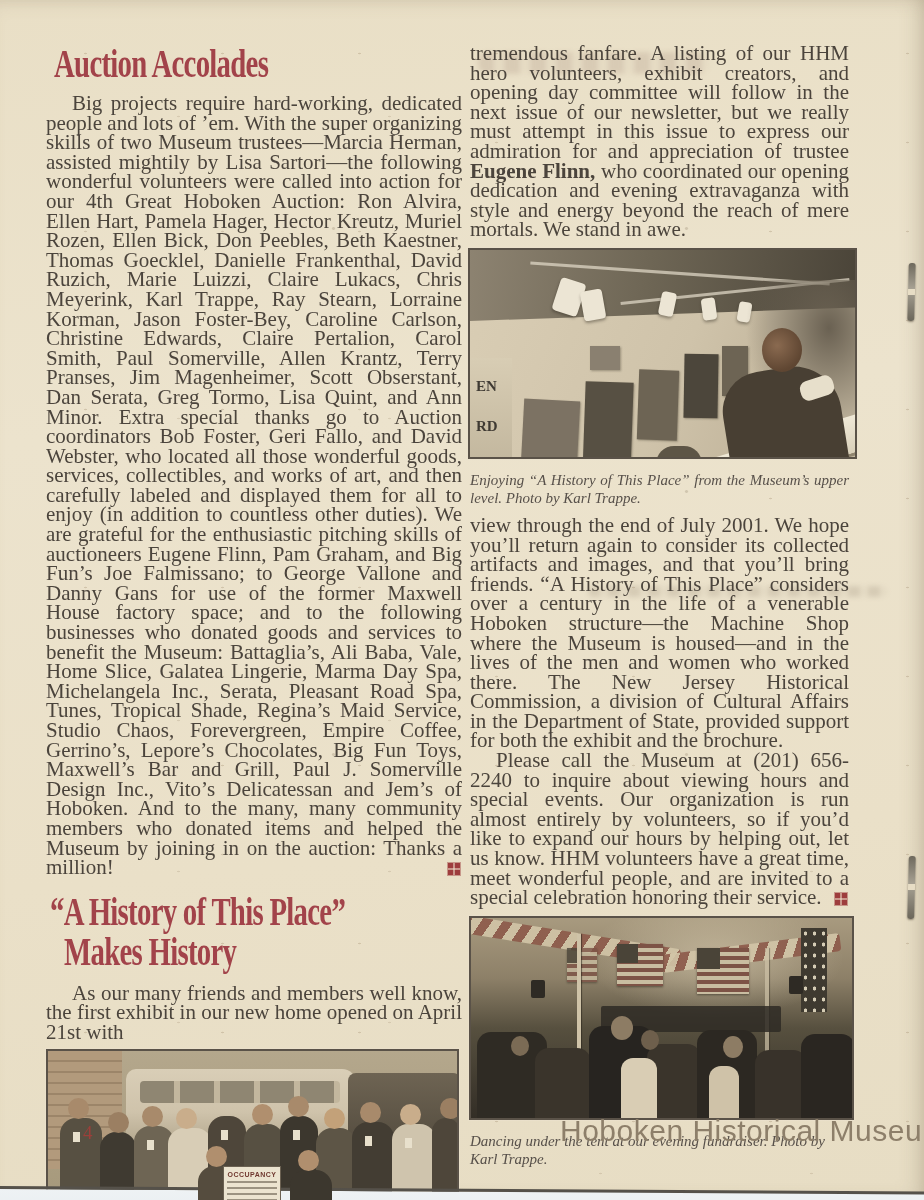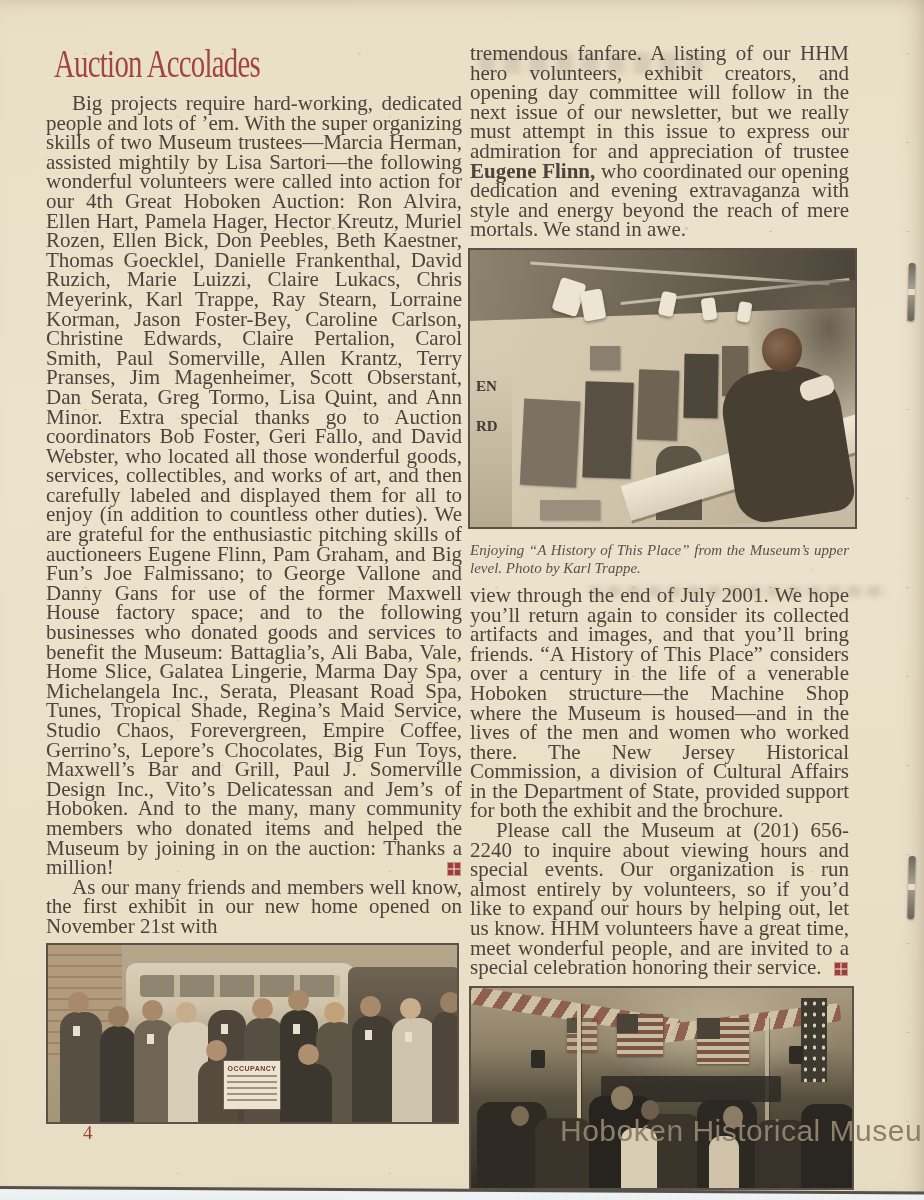--- a/index.html
+++ b/index.html
@@ -44,21 +44,21 @@
     box-shadow:0 1px 2px rgba(60,50,35,.5); transform:rotate(1.5deg); }
   .staple::after { content:""; position:absolute; left:0; right:0; top:45%; height:6px; background:#e7ddc5; }
   .staple-1 { top:263px; height:58px; }
   .staple-2 { top:856px; height:63px; }
 
   
   .col { position:absolute; top:0; }
   .col-left  { left:46px;  width:416px; }
   .col-right { left:470px; width:379px; }
 
-  h1.headline, h2.headline { color:#a2434a; font-weight:400; line-height:1.0; letter-spacing:-1px; }
+  h1.headline, h2.headline { color:#a2434a; font-weight:700; line-height:1.0; letter-spacing:-1px; }
   .squeeze { display:inline-block; transform:scaleX(.72); transform-origin:left bottom; white-space:nowrap; }
   .h-auction { margin:44px 0 10px 8px; font-size:40px; }
   .h-history { margin:14px 0 12px 4px; font-size:40px; line-height:48px; }
   .h-history .line2 { margin-left:14px; }
 
   p.body {
     font-size:21px; line-height:19.6px; color:#4b443c;
     text-align:justify; position:relative;
   }
   p.indent { text-indent:26px; }
@@ -72,21 +72,21 @@
       #9e3d3d;
     box-shadow:0 0 0 1px rgba(158,61,61,.45);
   }
 
   .photo-frame { position:relative; border:2px solid #5a5248; overflow:hidden;
     background:#c7bba3; box-shadow:0 0 0 1px rgba(235,225,205,.6); }
   .caption { font-style:italic; font-size:15px; line-height:18.5px; color:#57504a; text-align:justify; margin-top:12px; }
   .caption.single { text-align:left; }
 
   
-  .ph-exhibit { width:389px; height:281px; margin:8px 0 0 -2px; }
+  .ph-exhibit { width:389px; height:211px; margin:8px 0 0 -2px; }
   .ph-exhibit .ceiling { position:absolute; left:-6px; top:-8px; width:410px; height:72px;
     background:linear-gradient(100deg,#8e8472 0%, #6e6655 45%, #474136 100%); transform:rotate(-2deg); }
   .ph-exhibit .truss { position:absolute; height:3px; background:rgba(222,214,196,.75); }
   .t1 { left:60px; top:22px; width:300px; transform:rotate(4deg); }
   .t2 { left:150px; top:40px; width:230px; transform:rotate(-6deg); }
   .spot { position:absolute; background:#ece5d4; border-radius:4px; box-shadow:0 2px 3px rgba(40,35,25,.4); }
   .ph-exhibit .wall { position:absolute; left:0; top:48px; width:300px; height:230px;
     background:linear-gradient(115deg,#d9cdb4 0%, #cfc3aa 60%, #bdb097 100%); transform:rotate(-2deg); }
   .ph-exhibit .dark-right { position:absolute; right:-10px; top:30px; width:120px; height:160px;
     background:radial-gradient(ellipse at 70% 30%, #6a6152 0%, rgba(106,97,82,0) 70%); }
@@ -152,22 +152,26 @@
   <div class="paper">
     <div class="speckles"></div>
     <div class="ghost ghost-1"></div>
     <div class="ghost ghost-2"></div>
 
     <section class="col col-left">
       <h1 class="headline h-auction"><span class="squeeze">Auction Accolades</span></h1>
 
       <p class="body indent"><span>Big projects require hard-working, dedicated people and lots of ’em. With the super organizing skills of two Museum trustees—Marcia Herman, assisted mightily by Lisa Sartori—the following wonderful volunteers were called into action for our 4th Great Hoboken Auction: Ron Alvira, Ellen Hart, Pamela Hager, Hector Kreutz, Muriel Rozen, Ellen Bick, Don Peebles, Beth Kaestner, Thomas Goecklel, Danielle Frankenthal, David Ruzich, Marie Luizzi, Claire Lukacs, Chris Meyerink, Karl Trappe, Ray Stearn, Lorraine Korman, Jason Foster-Bey, Caroline Carlson, Christine Edwards, Claire Pertalion, Carol Smith, Paul Somerville, Allen Krantz, Terry Pranses, Jim Magenheimer, Scott Obserstant, Dan Serata, Greg Tormo, Lisa Quint, and Ann Minor. Extra special thanks go to Auction coordinators Bob Foster, Geri Fallo, and David Webster, who located all those wonderful goods, services, collectibles, and works of art, and then carefully labeled and displayed them for all to enjoy (in addition to countless other duties). We are grateful for the enthusiastic pitching skills of auctioneers Eugene Flinn, Pam Graham, and Big Fun’s Joe Falmissano; to George Vallone and Danny Gans for use of the former Maxwell House factory space; and to the following businesses who donated goods and services to benefit the Museum: Battaglia’s, Ali Baba, Vale, Home Slice, Galatea Lingerie, Marma Day Spa, Michelangela Inc., Serata, Pleasant Road Spa, Tunes, Tropical Shade, Regina’s Maid Service, Studio Chaos, Forevergreen, Empire Coffee, Gerrino’s, Lepore’s Chocolates, Big Fun Toys, Maxwell’s Bar and Grill, Paul J. Somerville Design Inc., Vito’s Delicatessan and Jem’s of Hoboken. And to the many, many community members who donated items and helped the Museum by joining in on the auction: Thanks a million!</span><span class="endmark"></span></p>
 
-
-      <p class="body indent">As our many friends and members well know, the first exhibit in our new home opened on November 21st with</p>
+      <h2 class="headline h-history">
+        <span class="squeeze">“A History of This Place”</span><br>
+        <span class="squeeze line2">Makes History</span>
+      </h2>
+
+      <p class="body indent">As our many friends and members well know, the first exhibit in our new home opened on April 21st with</p>
 
       <div class="photo-frame ph-trustees">
         <div class="bg" style="position:absolute;inset:0;background:linear-gradient(180deg,#b4a78c 0%,#a39678 100%);"></div>
         <div style="position:absolute;left:0;top:0;width:74px;height:118px;background:repeating-linear-gradient(180deg,#b29a7c 0 9px,#9c8569 9px 11px);"></div>
         <div class="van-white"></div>
         <div class="van-win"></div>
         <div style="position:absolute;left:300px;top:22px;width:113px;height:74px;border-radius:8px 8px 0 0;background:linear-gradient(180deg,#6e6453 0%,#544c3f 100%);"></div>
 
         <div class="person" style="left:12px;width:42px;height:110px;background:#575042;">
             <i class="head" style="background:#a88a6b;"></i>

